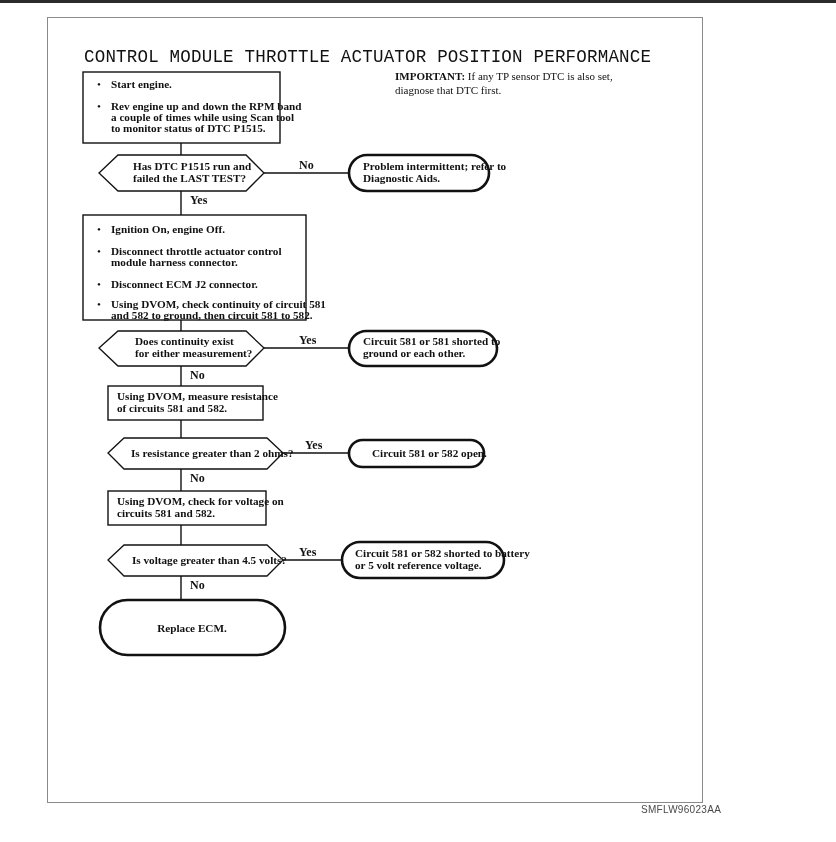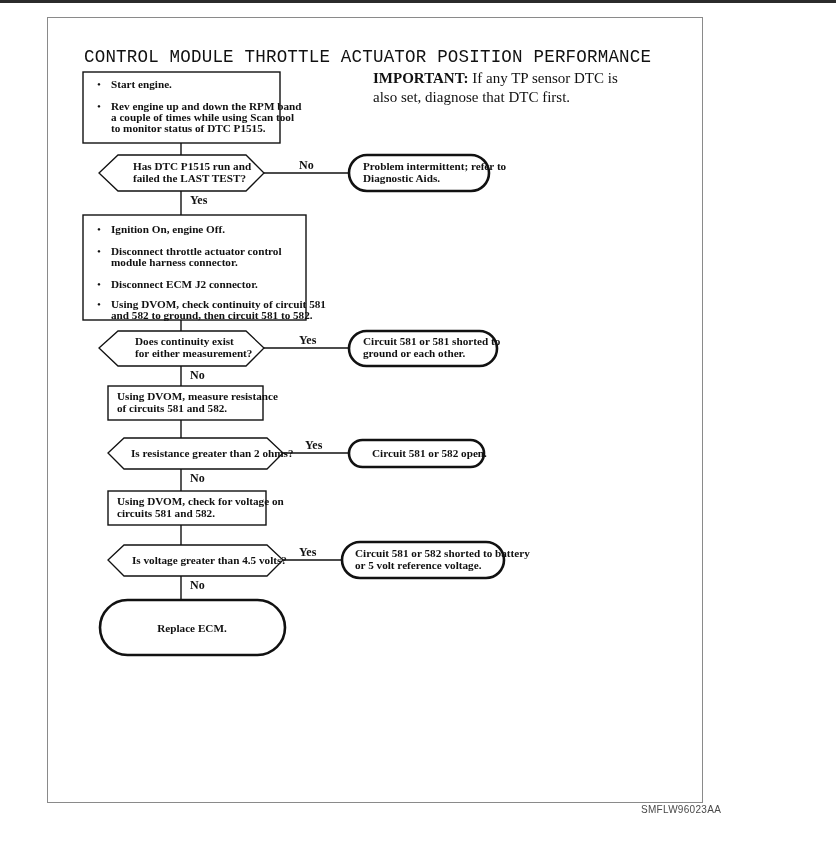--- a/index.html
+++ b/index.html
@@ -37,24 +37,24 @@
     top: 31px;
     font-family: Liberation Mono, monospace;
     font-size: 17.5px;
     letter-spacing: 0.2px;
     color: #111111;
     white-space: nowrap;
     margin-top: 16px;
   }
   #important-note {
     position: absolute;
-    left: 373px;
+    left: 395px;
     top: 69px;
     width: 250px;
-    font-size: 15px;
+    font-size: 11px;
     line-height: 1.28;
     color: #111111;
   }
   #important-note .lead {
     font-weight: bold;
   }
   #flow-svg {
     position: absolute;
     left: 0;
     top: 0;

